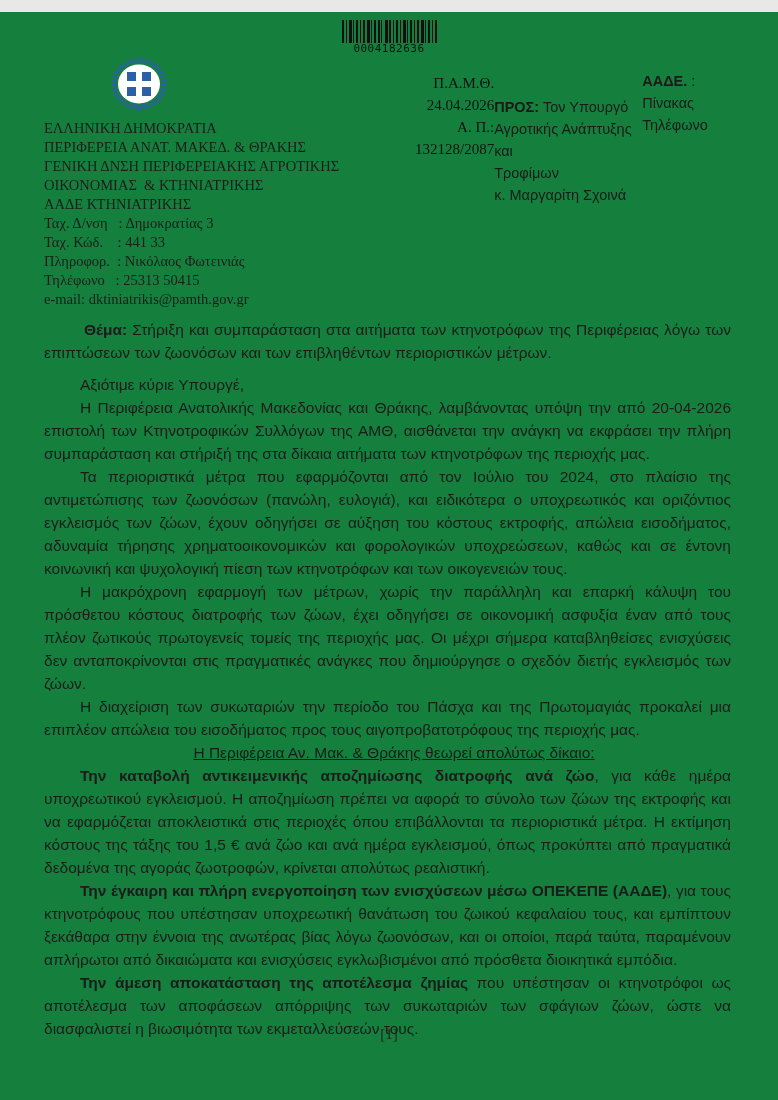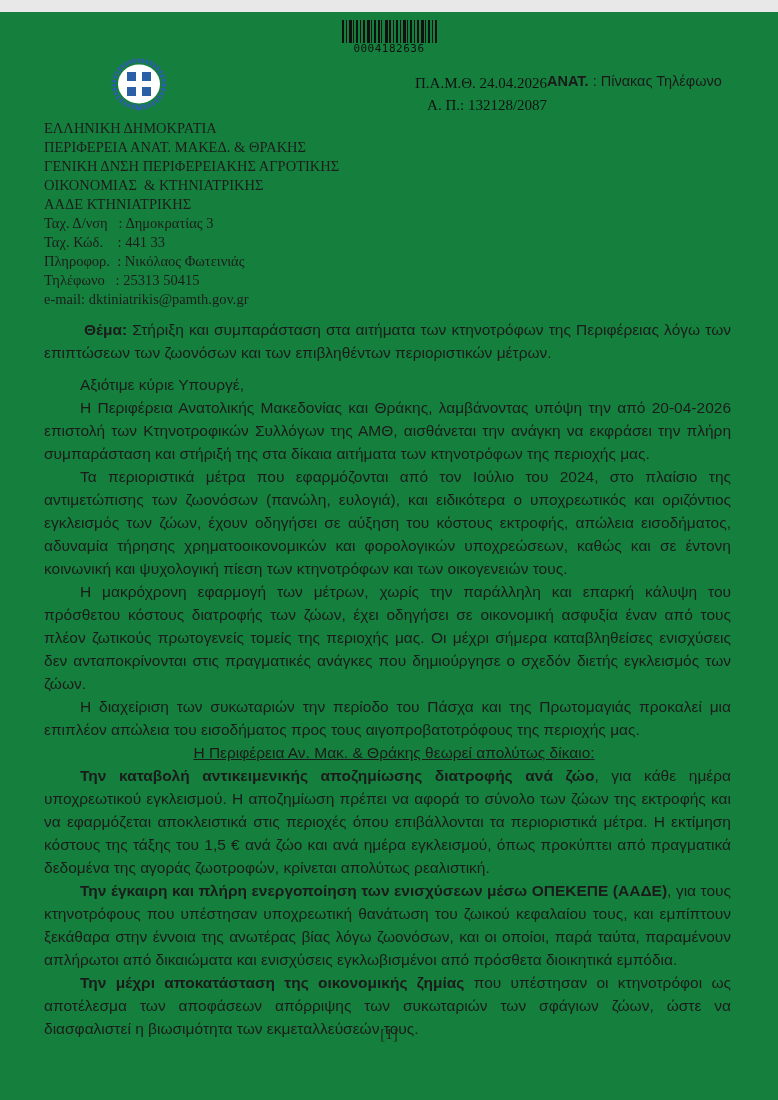--- a/index.html
+++ b/index.html
@@ -126,37 +126,42 @@
       <div class="contact-line">Πληροφορ.  : Νικόλαος Φωτεινιάς</div>
       <div class="contact-line">Τηλέφωνο   : 25313 50415</div>
       <div class="contact-line">e-mail: dktiniatrikis@pamth.gov.gr</div>
     </div>
 
     <div class="header-right">
       <div class="ref-block">
         <div>Π.Α.Μ.Θ. 24.04.2026</div>
         <div>Α. Π.: 132128/2087</div>
       </div>
+      <div class="to-block">
+        <div><b>ΠΡΟΣ:</b><span> Τον Υπουργό Αγροτικής Ανάπτυξης και</span></div>
+        <div>Τροφίμων</div>
+        <div>κ. Μαργαρίτη Σχοινά</div>
+      </div>
       <div class="cc-block">
-        <b>ΑΝΑΤ.</b><span> : Πίνακας Τηλέφωνο</span>
+        <b>ΑΑΔΕ.</b><span> : Πίνακας Τηλέφωνο</span>
       </div>
     </div>
   </div>
 
   <div class="body-section">
     <p class="subject"><b class="lead">Θέμα:</b><span> Στήριξη και συμπαράσταση στα αιτήματα των κτηνοτρόφων της Περιφέρειας λόγω των επιπτώσεων των ζωονόσων και των επιβληθέντων περιοριστικών μέτρων.</span></p>
 
     <p>Αξιότιμε κύριε Υπουργέ,</p>
     <p>Η Περιφέρεια Ανατολικής Μακεδονίας και Θράκης, λαμβάνοντας υπόψη την από 20-04-2026 επιστολή των Κτηνοτροφικών Συλλόγων της ΑΜΘ, αισθάνεται την ανάγκη να εκφράσει την πλήρη συμπαράσταση και στήριξή της στα δίκαια αιτήματα των κτηνοτρόφων της περιοχής μας.</p>
     <p>Τα περιοριστικά μέτρα που εφαρμόζονται από τον Ιούλιο του 2024, στο πλαίσιο της αντιμετώπισης των ζωονόσων (πανώλη, ευλογιά), και ειδικότερα ο υποχρεωτικός και οριζόντιος εγκλεισμός των ζώων, έχουν οδηγήσει σε αύξηση του κόστους εκτροφής, απώλεια εισοδήματος, αδυναμία τήρησης χρηματοοικονομικών και φορολογικών υποχρεώσεων, καθώς και σε έντονη κοινωνική και ψυχολογική πίεση των κτηνοτρόφων και των οικογενειών τους.</p>
     <p>Η μακρόχρονη εφαρμογή των μέτρων, χωρίς την παράλληλη και επαρκή κάλυψη του πρόσθετου κόστους διατροφής των ζώων, έχει οδηγήσει σε οικονομική ασφυξία έναν από τους πλέον ζωτικούς πρωτογενείς τομείς της περιοχής μας. Οι μέχρι σήμερα καταβληθείσες ενισχύσεις δεν ανταποκρίνονται στις πραγματικές ανάγκες που δημιούργησε ο σχεδόν διετής εγκλεισμός των ζώων.</p>
     <p>Η διαχείριση των συκωταριών την περίοδο του Πάσχα και της Πρωτομαγιάς προκαλεί μια επιπλέον απώλεια του εισοδήματος προς τους αιγοπροβατοτρόφους της περιοχής μας.</p>
 
     <p class="claim-heading"><span>Η Περιφέρεια Αν. Μακ. &amp; Θράκης θεωρεί απολύτως δίκαιο:</span></p>
 
     <p><b class="lead">Την καταβολή αντικειμενικής αποζημίωσης διατροφής ανά ζώο</b><span>, για κάθε ημέρα υποχρεωτικού εγκλεισμού.  Η αποζημίωση πρέπει να αφορά το σύνολο των ζώων της εκτροφής και να εφαρμόζεται αποκλειστικά στις περιοχές όπου επιβάλλονται τα περιοριστικά μέτρα. Η εκτίμηση κόστους της τάξης του 1,5 € ανά ζώο και ανά ημέρα εγκλεισμού, όπως προκύπτει από πραγματικά δεδομένα της αγοράς ζωοτροφών, κρίνεται απολύτως ρεαλιστική.</span></p>
     <p><b class="lead">Την έγκαιρη και πλήρη ενεργοποίηση των ενισχύσεων μέσω ΟΠΕΚΕΠΕ (ΑΑΔΕ)</b><span>, για τους κτηνοτρόφους που υπέστησαν υποχρεωτική θανάτωση του ζωικού κεφαλαίου τους, και εμπίπτουν ξεκάθαρα στην έννοια της ανωτέρας βίας λόγω ζωονόσων, και οι οποίοι, παρά ταύτα, παραμένουν απλήρωτοι από δικαιώματα και ενισχύσεις εγκλωβισμένοι από πρόσθετα διοικητικά εμπόδια.</span></p>
-    <p><b class="lead">Την μέχρι αποκατάσταση της οικονομικής ζημίας</b><span> που υπέστησαν οι κτηνοτρόφοι ως αποτέλεσμα των αποφάσεων απόρριψης των συκωταριών των σφάγιων ζώων, ώστε να διασφαλιστεί η βιωσιμότητα των εκμεταλλεύσεών τους.</span></p>
+    <p><b class="lead">Την άμεση αποκατάσταση της αποτέλεσμα ζημίας</b><span> που υπέστησαν οι κτηνοτρόφοι ως αποτέλεσμα των αποφάσεων απόρριψης των συκωταριών των σφάγιων ζώων, ώστε να διασφαλιστεί η βιωσιμότητα των εκμεταλλεύσεών τους.</span></p>
   </div>
 
   <div class="page-footer">[1]</div>
 
 </div>
 
 </body></html>

